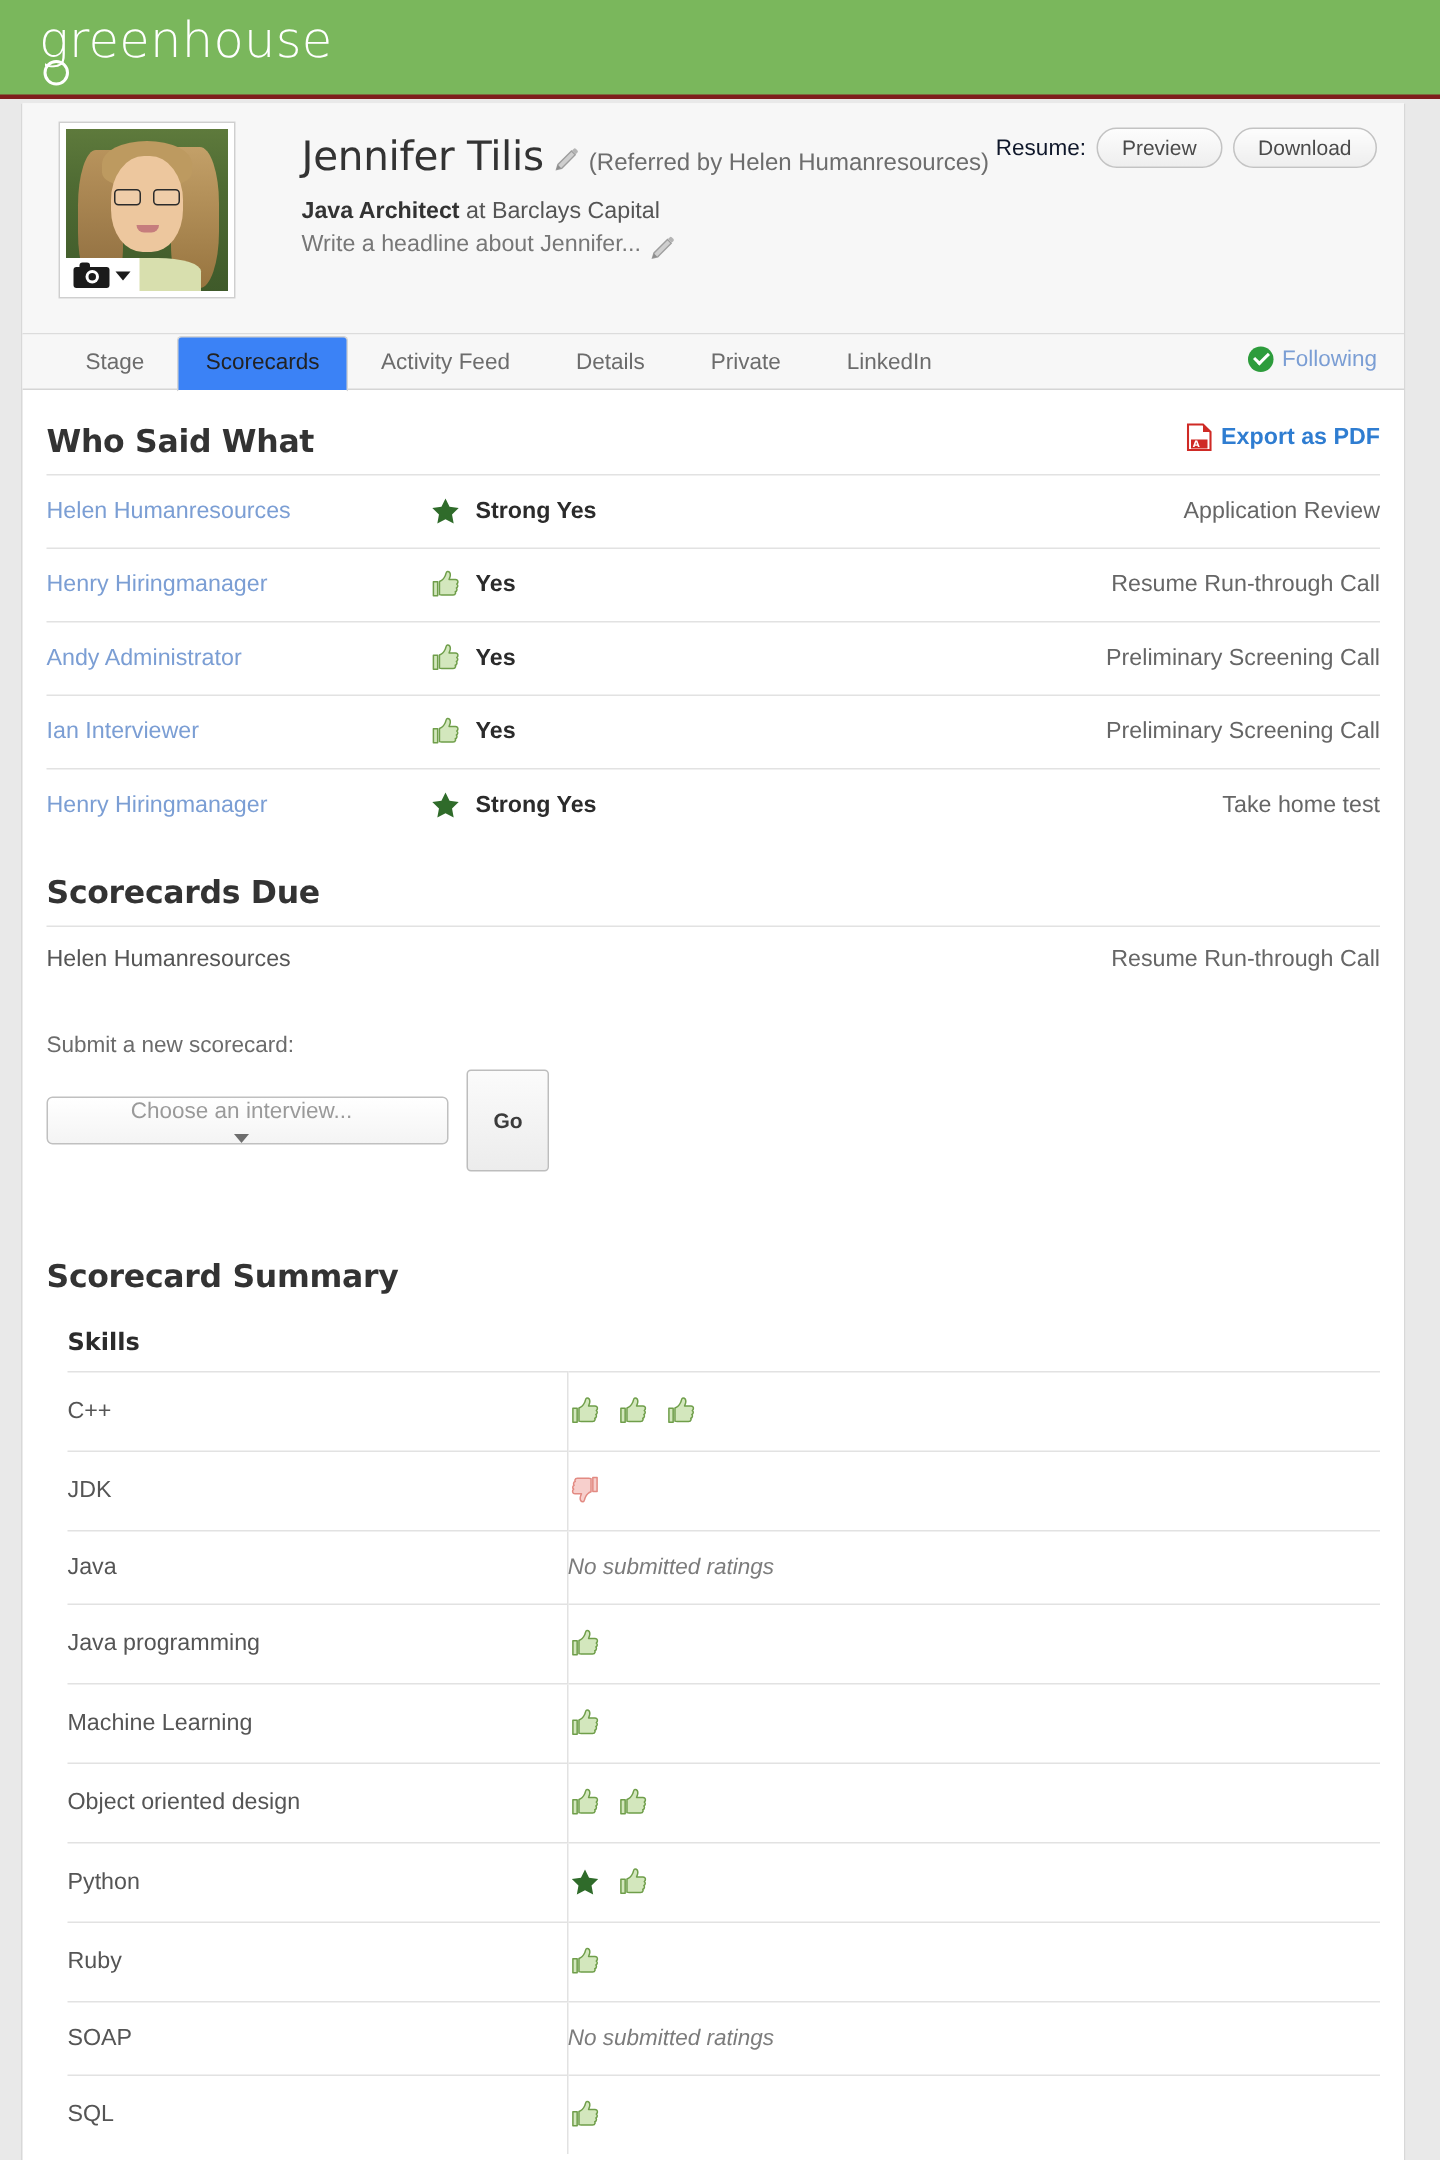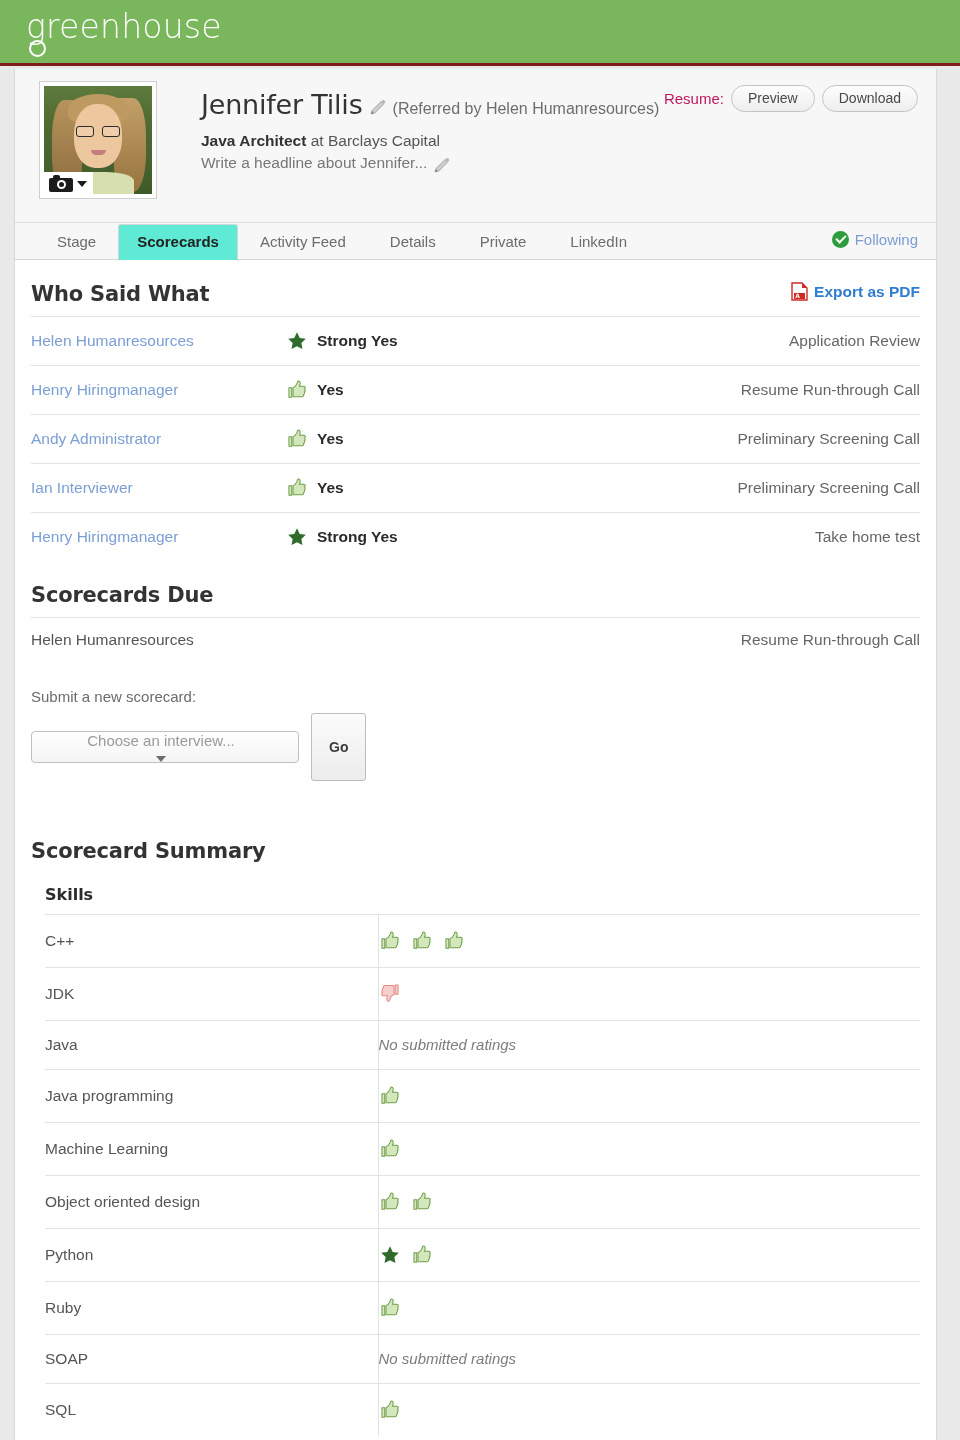--- a/index.html
+++ b/index.html
@@ -115,21 +115,21 @@
     font-size: 16px; color: #6d6d6d; line-height: 28px;
   }
   .headline-row { margin-top: 6px; font-size: 15.5px; color: #555; line-height: 23px; }
   .headline-row b { color: #333; font-weight: 700; }
   .headline-sub { margin-top: 2px; font-size: 15.5px; color: #777; display:flex; align-items:center; }
 
   .resume-block {
     position: absolute; right: 18px; top: 16px;
     display: flex; align-items: center; gap: 7px;
   }
-  .resume-lbl { font-size: 15px; color: #be185d; }
+  .resume-lbl { font-size: 15px; color: #0f172a; }
   .pill-btn {
     border: 1px solid #c3c3c3; border-radius: 14px;
     background: linear-gradient(180deg,#fdfdfd,#eeeeee);
     padding: 4px 16px 5px 16px; font-size: 14px; color: #4a4a4a;
     cursor: pointer;
   }
 
   
   .tabs {
     position: relative;
@@ -139,22 +139,22 @@
     padding-left: 20px;
   }
   .tab {
     display: inline-block;
     font-size: 15px; color: #6c6c6c;
     padding: 9px 22px 10px 22px;
     position: relative; top: 1px;
     cursor: pointer;
   }
   .tab.active {
-    background: #5eead4;
-    color: #222; font-weight: 700;
+    background: #3b82f6;
+    color: #222; font-weight: 400;
     border: 1px solid #d5d5d5;
     border-bottom: 1px solid #ffffff;
     border-radius: 3px 3px 0 0;
     padding: 8px 18px 10px 18px;
   }
   .following {
     position: absolute; right: 18px; top: 8px;
     display: flex; align-items: center; gap: 6px;
     font-size: 15px; color: #7b9ed4; cursor: pointer;
   }

